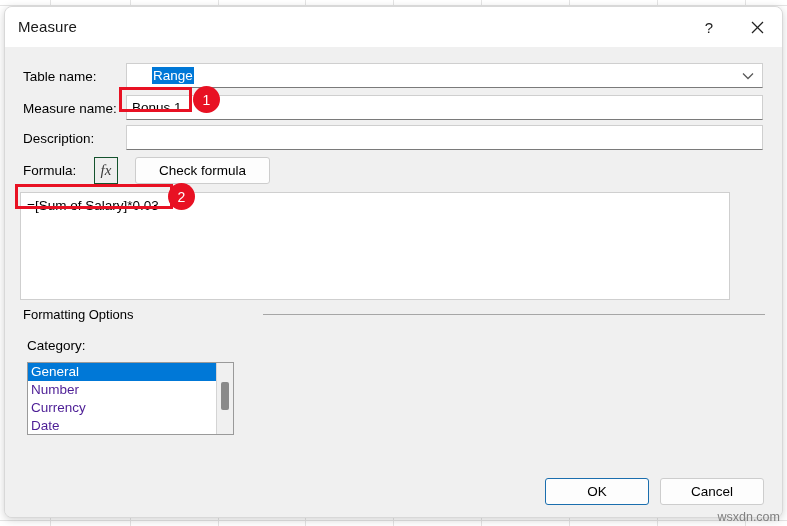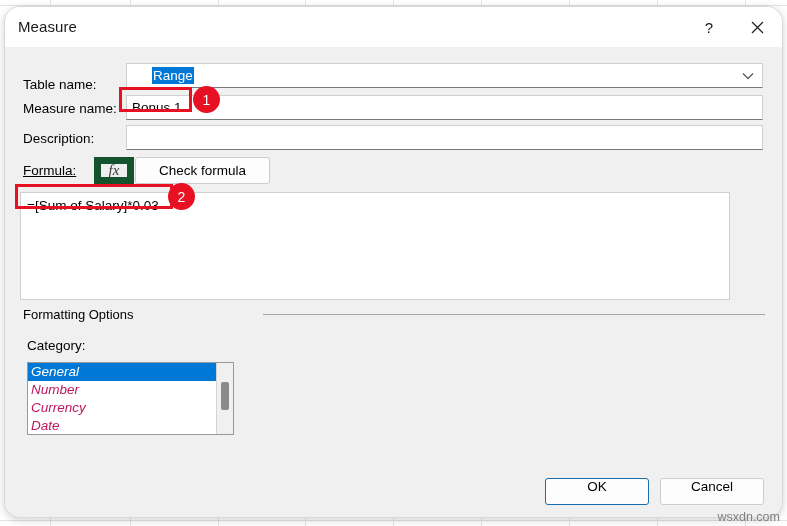--- a/index.html
+++ b/index.html
@@ -34,21 +34,21 @@
   }
 
   
   #dialog {
     position: absolute;
     left: 4px;
     top: 6px;
     width: 779px;
     height: 512px;
     background: #f0f0f0;
-    border-radius: 16px;
+    border-radius: 8px;
     border: 1px solid #d8d8d8;
     box-shadow: 0 2px 9px rgba(0,0,0,0.18);
     box-sizing: border-box;
     overflow: hidden;
   }
 
   #titlebar {
     position: absolute;
     left: 0; top: 0;
     width: 100%;
@@ -146,24 +146,24 @@
     top: 78px;
     width: 637px;
     height: 25px;
   }
 
   
   #fx-button {
     position: absolute;
     left: 89px;
     top: 110px;
-    width: 40px;
+    width: 24px;
     height: 27px;
     background: #eeeeee;
-    border: 7px solid #14532d;
+    border: 1px solid #14532d;
     box-sizing: border-box;
     display: flex;
     align-items: center;
     justify-content: center;
     font-family: "Liberation Serif", serif;
     font-style: italic;
     font-size: 15px;
     color: #3b3b3b;
     cursor: default;
   }
@@ -235,27 +235,26 @@
   #category-list {
     position: absolute;
     left: 22px;
     top: 315px;
     width: 207px;
     height: 73px;
     background: #ffffff;
     border: 1px solid #9a9a9a;
     box-sizing: border-box;
     overflow: hidden;
-    font-style: italic;
   }
   .category-item {
     height: 18px;
     line-height: 18px;
     font-size: 13.5px;
-    color: #be185d;
+    color: #4c1d95;
     padding-left: 3px;
     box-sizing: border-box;
     cursor: default;
   }
   .category-item.selected {
     background: #0078d7;
     color: #ffffff;
   }
   #category-scrollbar {
     position: absolute;
@@ -281,21 +280,21 @@
   .dlgbtn {
     position: absolute;
     top: 431px;
     width: 104px;
     height: 27px;
     background: #fdfdfd;
     border: 1px solid #cdcdcd;
     border-radius: 3px;
     box-sizing: border-box;
     display: flex;
-    align-items: flex-start;
+    align-items: center;
     justify-content: center;
     font-size: 13.5px;
     color: #000000;
     cursor: default;
   }
   #ok-button {
     left: 540px;
     border: 1px solid #1b6eae;
   }
   #cancel-button { left: 655px; }
@@ -367,41 +366,41 @@
         <svg width="13" height="13" viewBox="0 0 13 13">
           <line x1="1" y1="1" x2="12" y2="12" stroke="#222" stroke-width="1.2"></line>
           <line x1="12" y1="1" x2="1" y2="12" stroke="#222" stroke-width="1.2"></line>
         </svg>
       </span>
     </div>
   </div>
 
   <div id="body">
 
-    <div class="row-label" style="left:18px; top:22px;margin-top:8px;">Table name:</div>
+    <div class="row-label" style="left:18px; top:22px;">Table name:</div>
     <div class="txtfield" id="table-name-combo">
       <span id="table-name-value">Range</span>
       <span id="table-name-arrow">
         <svg width="12" height="8" viewBox="0 0 12 8">
           <polyline points="1,1.5 6,6.5 11,1.5" fill="none" stroke="#5a5a5a" stroke-width="1.3"></polyline>
         </svg>
       </span>
     </div>
 
     <div class="row-label" style="left:18px; top:54px;">Measure name:</div>
     <div class="txtfield" id="measure-name-field">
       <span id="measure-name-value">Bonus 1</span>
     </div>
 
     <div class="row-label" style="left:18px; top:84px;">Description:</div>
     <div class="txtfield" id="description-field">
       <span></span>
     </div>
 
-    <div class="row-label" style="left:18px; top:116px;text-decoration:underline;">Formula:</div>
+    <div class="row-label" style="left:18px; top:116px;">Formula:</div>
     <div id="fx-button">
       <span>fx</span>
     </div>
     <div id="check-formula-button">
       <span>Check formula</span>
     </div>
 
     <div id="formula-area">
       <div id="formula-text">=[Sum of Salary]*0.03</div>
     </div>

